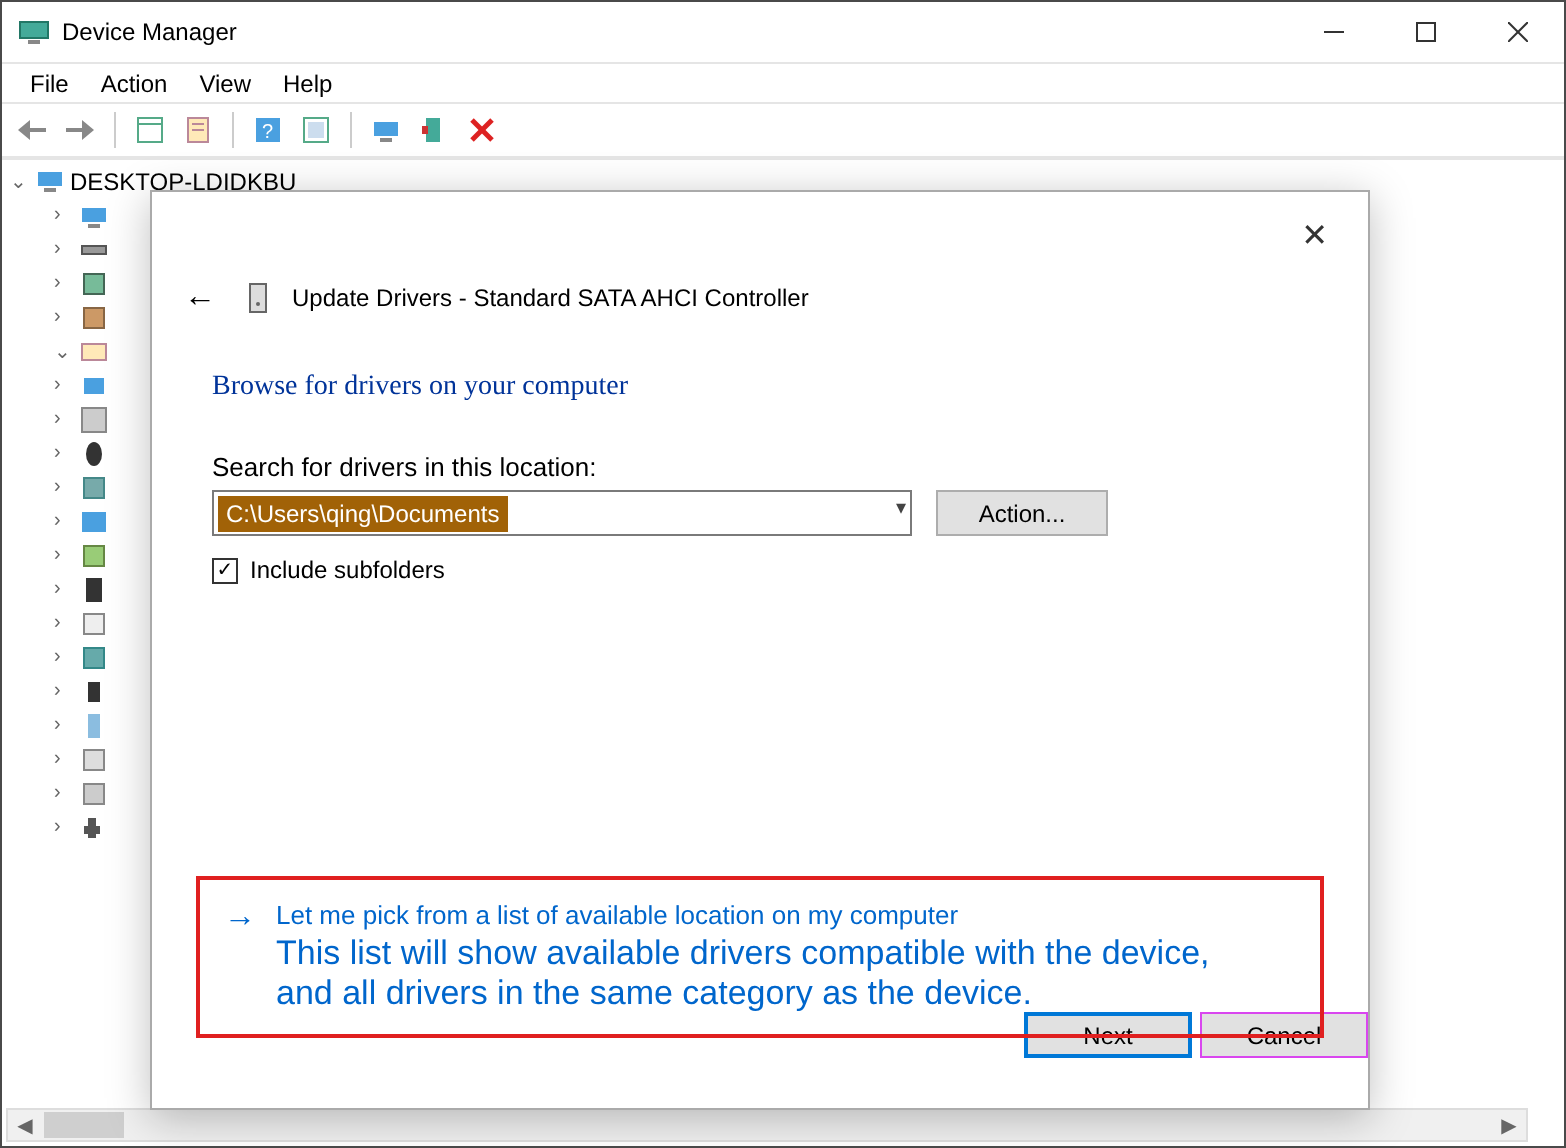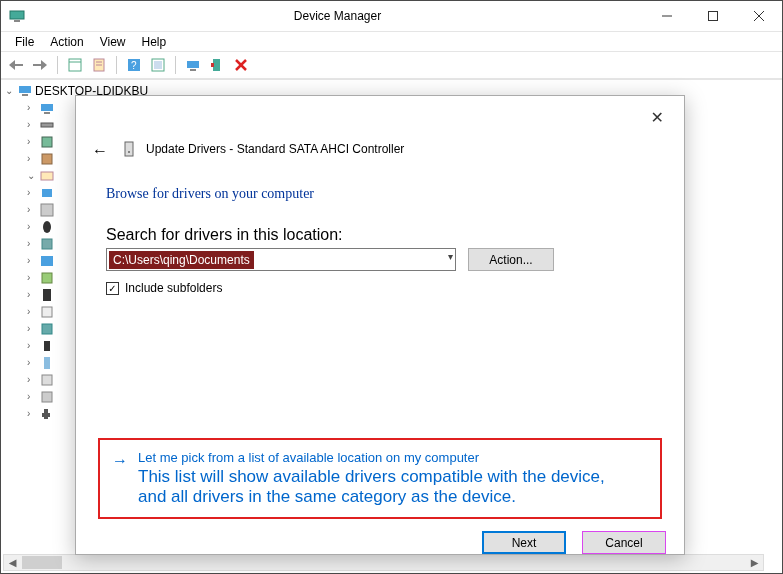--- a/index.html
+++ b/index.html
@@ -4,21 +4,21 @@
 <style>
 * { box-sizing: border-box; margin: 0; padding: 0; font-family: "Segoe UI", Tahoma, sans-serif; }
 body { background: #fff; width: 783px; height: 574px; overflow: hidden; position: relative; }
 
 
 .window { width: 783px; height: 574px; border: 1px solid #4a4a4a; background: #fff; display: flex; flex-direction: column; }
 
 
 .titlebar { height: 30px; display: flex; align-items: center; padding-left: 8px; background: #fff; }
 .titlebar .icon { width: 16px; height: 16px; margin-right: 6px; }
-.titlebar .title { font-size: 12px; flex: 1; text-align: center; }
+.titlebar .title { font-size: 12px; flex: 1; }
 .win-controls { display: flex; }
 .win-btn { width: 46px; height: 30px; display: flex; align-items: center; justify-content: center; color: #333; }
 
 
 .menubar { height: 20px; display: flex; align-items: center; padding-left: 6px; border-top: 1px solid #e5e5e5; }
 .menubar .menu-item { font-size: 12px; padding: 2px 8px; }
 
 
 .toolbar { height: 28px; display: flex; align-items: center; padding: 2px 4px; border-top: 1px solid #e5e5e5; border-bottom: 1px solid #e5e5e5; gap: 2px; }
 .tbtn { width: 22px; height: 22px; display: flex; align-items: center; justify-content: center; border: 1px solid transparent; }
@@ -42,36 +42,36 @@
 
 
 .dialog { position: absolute; left: 75px; top: 95px; width: 610px; height: 460px; background: #fff; border: 1px solid #aaa; box-shadow: 0 4px 20px rgba(0,0,0,0.25); display:flex; flex-direction:column; }
 .dialog-top { height: 40px; display:flex; justify-content:flex-end; align-items:flex-start; padding:8px 12px 0 0; }
 .dlg-close { font-size:16px; color:#333; padding:4px 8px; }
 .dialog-header { display:flex; align-items:center; padding: 0 20px 6px 12px; gap:10px; }
 .back-arrow { color:#000; font-size:16px; padding:4px; }
 .dlg-title { font-size:12px; }
 .dialog-body { padding: 10px 30px 0 30px; flex:1; position:relative; }
 .heading { color:#003399; font-size:14px; margin: 8px 0 24px 0; font-family: Liberation Serif, serif; }
-.lbl { font-size:16px; margin-bottom:4px; display:block; }
+.lbl { font-size:13px; margin-bottom:4px; display:block; }
 .path-row { display:flex; gap:12px; align-items:center; }
 .combo { width:350px; height:23px; border:1px solid #7a7a7a; display:flex; align-items:center; position:relative; font-size:12px; }
-.combo .val { background:#7f1d1d; color:#fff; padding:2px 4px; margin-left:2px; }
+.combo .val { background:#a16207; color:#fff; padding:2px 4px; margin-left:2px; }
 .combo .dd { position:absolute; right:2px; top:2px; color:#444; font-size:10px; }
 .browse-btn { width:86px; height:23px; font-size:12px; background:#e1e1e1; border:1px solid #adadad; }
 .chk-row { margin-top:10px; display:flex; align-items:center; gap:6px; font-size:12px; }
 .chk { width:13px; height:13px; border:1px solid #333; display:flex; align-items:center; justify-content:center; font-size:10px; }
 
 .pick-option { border: 2px solid #e02020; padding: 10px 12px; position:absolute; left:22px; right:22px; top:270px; }
 .pick-row { display:flex; align-items:flex-start; gap:10px; }
 .pick-row .arrow { color:#0066cc; font-size:16px; margin-top:0; }
 .pick-title { color:#0066cc; font-size:13px; }
 .pick-desc { color:#0066cc; font-size:17px; margin-top:2px; max-width: 480px; }
 
-.dialog-footer { height:48px; display:flex; justify-content:flex-end; align-items:flex-end; gap:16px; padding-right:18px; }
+.dialog-footer { height:48px; display:flex; justify-content:flex-end; align-items:flex-start; gap:4px; }
 .dlg-btn { width:84px; height:23px; font-size:12px; background:#e1e1e1; border:1px solid #d946ef; }
 .dlg-btn.primary { border:2px solid #0078d7; background:#e1e1e1; }
 
 svg { display:block; }
 </style>
 </head>
 <body>
 
 <div class="window">
 

